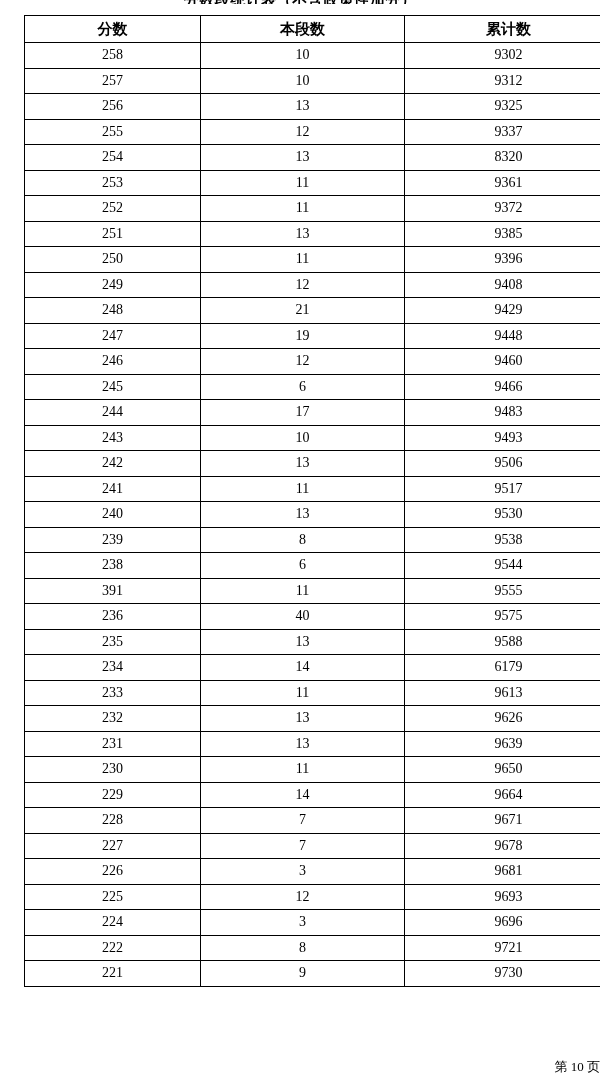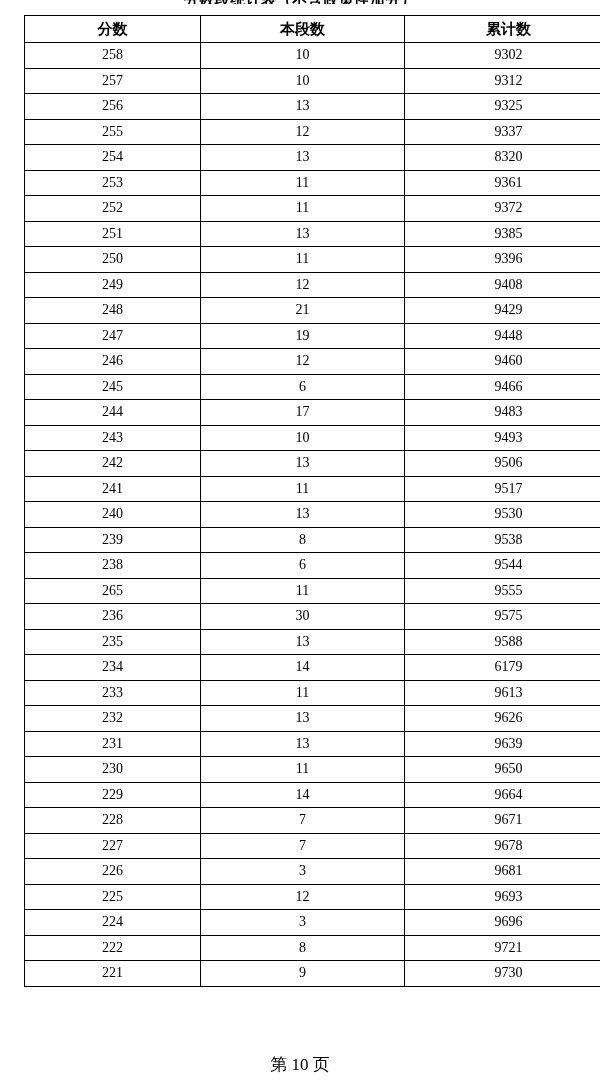--- a/index.html
+++ b/index.html
@@ -62,22 +62,22 @@
     font-weight: normal;
   }
   col.c1 { width: 176px; }
   col.c2 { width: 204px; }
   col.c3 { width: 208px; }
   .footer {
     position: absolute;
     left: 0;
     bottom: 4px;
     width: 600px;
-    text-align: center;
-    font-size: 17px;
+    text-align: right;
+    font-size: 13px;
   }
 </style>
 </head>
 <body>
 
 <div class="page">
 
   <div class="doc-title">分数段统计表（不含政策性加分）</div>
 
   <table class="score-table">
@@ -193,27 +193,27 @@
           <td>239</td>
           <td>8</td>
           <td>9538</td>
         </tr>
         <tr>
           <td>238</td>
           <td>6</td>
           <td>9544</td>
         </tr>
         <tr>
-          <td>265</td>
+          <td>391</td>
           <td>11</td>
           <td>9555</td>
         </tr>
         <tr>
           <td>236</td>
-          <td>30</td>
+          <td>40</td>
           <td>9575</td>
         </tr>
         <tr>
           <td>235</td>
           <td>13</td>
           <td>9588</td>
         </tr>
         <tr>
           <td>234</td>
           <td>14</td>

